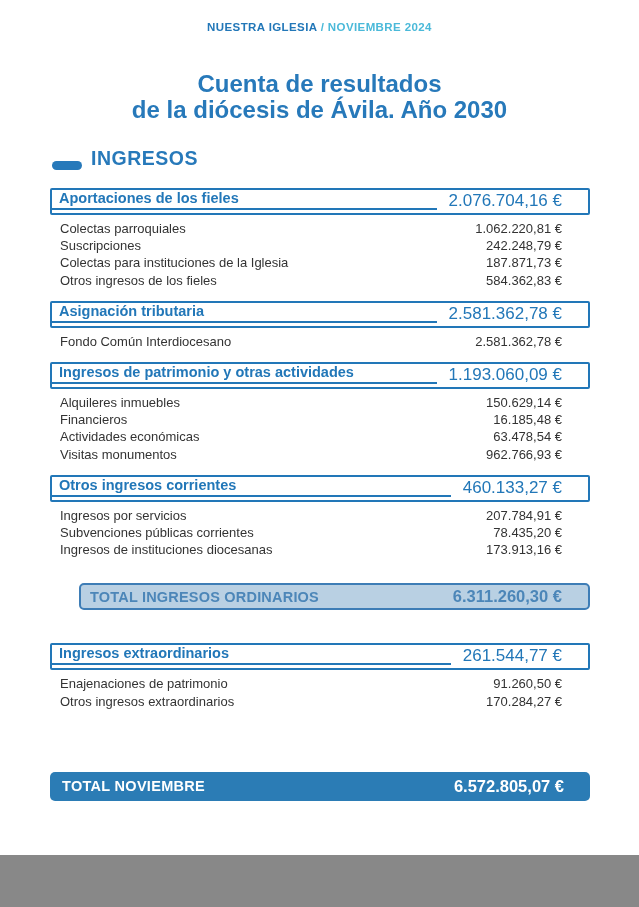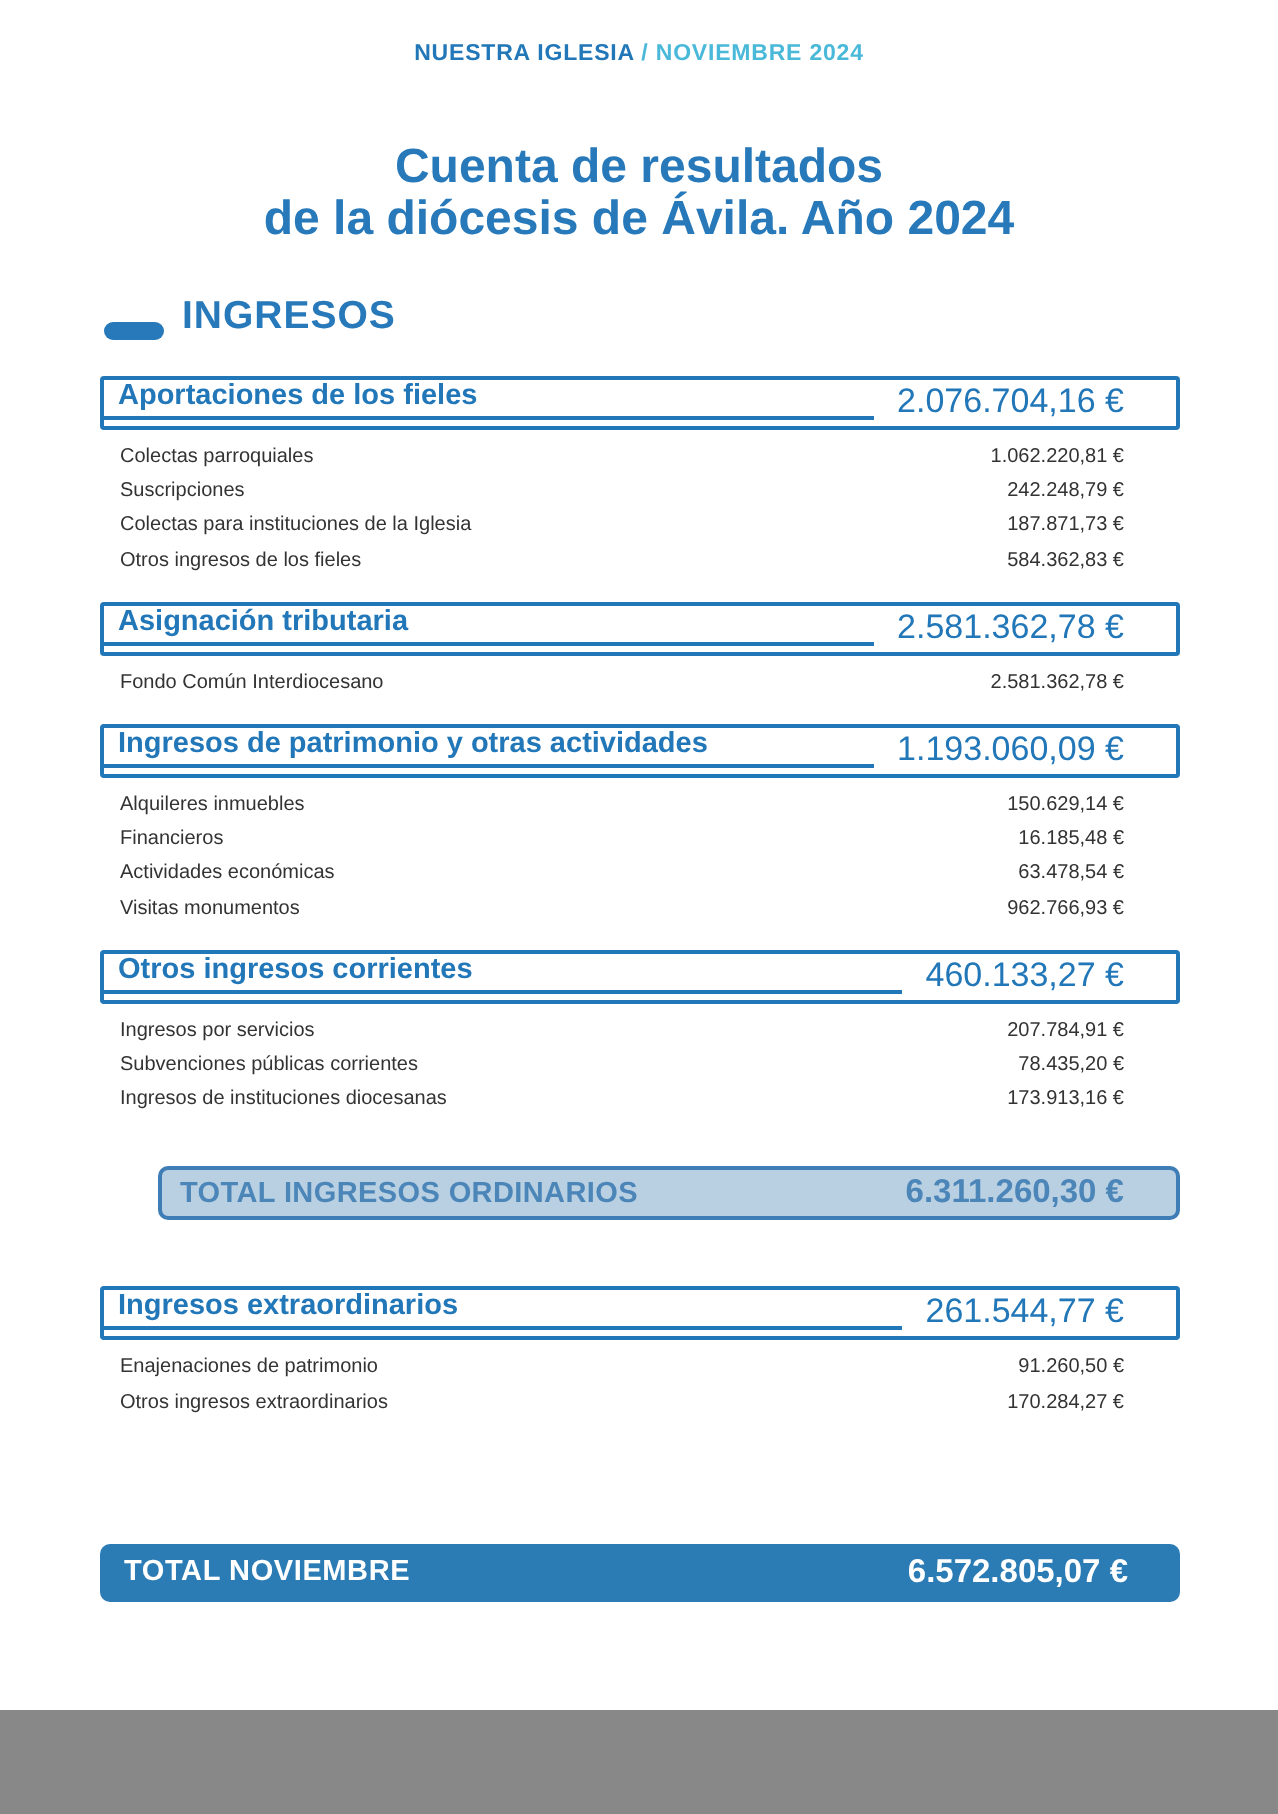--- a/index.html
+++ b/index.html
@@ -87,21 +87,21 @@
     font-weight:normal;
     color:var(--blue);
     font-size:17px;
     padding:2px 26px 3px 12px;
     white-space:nowrap;
   }
   .sec-rows{padding:5px 28px 0 10px;}
   .row{
     display:flex;
     justify-content:space-between;
-    font-size:10px;
+    font-size:13px;
     line-height:17.2px;
     color:var(--text);
   }
   .row .row-value{white-space:nowrap;}
   
   .total-light{
     margin-top:25px;
     height:27px;
     background:var(--light-bg);
     border:2px solid #3e7db6;
@@ -153,21 +153,21 @@
 <div class="page">
 
   <div class="masthead">
     <span class="mag">NUESTRA IGLESIA</span>
     <span class="sep">/</span>
     <span class="issue">NOVIEMBRE 2024</span>
   </div>
 
   <div class="title">
     <div>Cuenta de resultados</div>
-    <div>de la diócesis de Ávila. Año 2024</div>
+    <div>de la diócesis de Ávila. Año 2030</div>
   </div>
 
   <div class="ingresos">
     <span class="pill"></span>
     <span class="txt">INGRESOS</span>
   </div>
 
   <div class="content">
 
     <div class="sec first">

